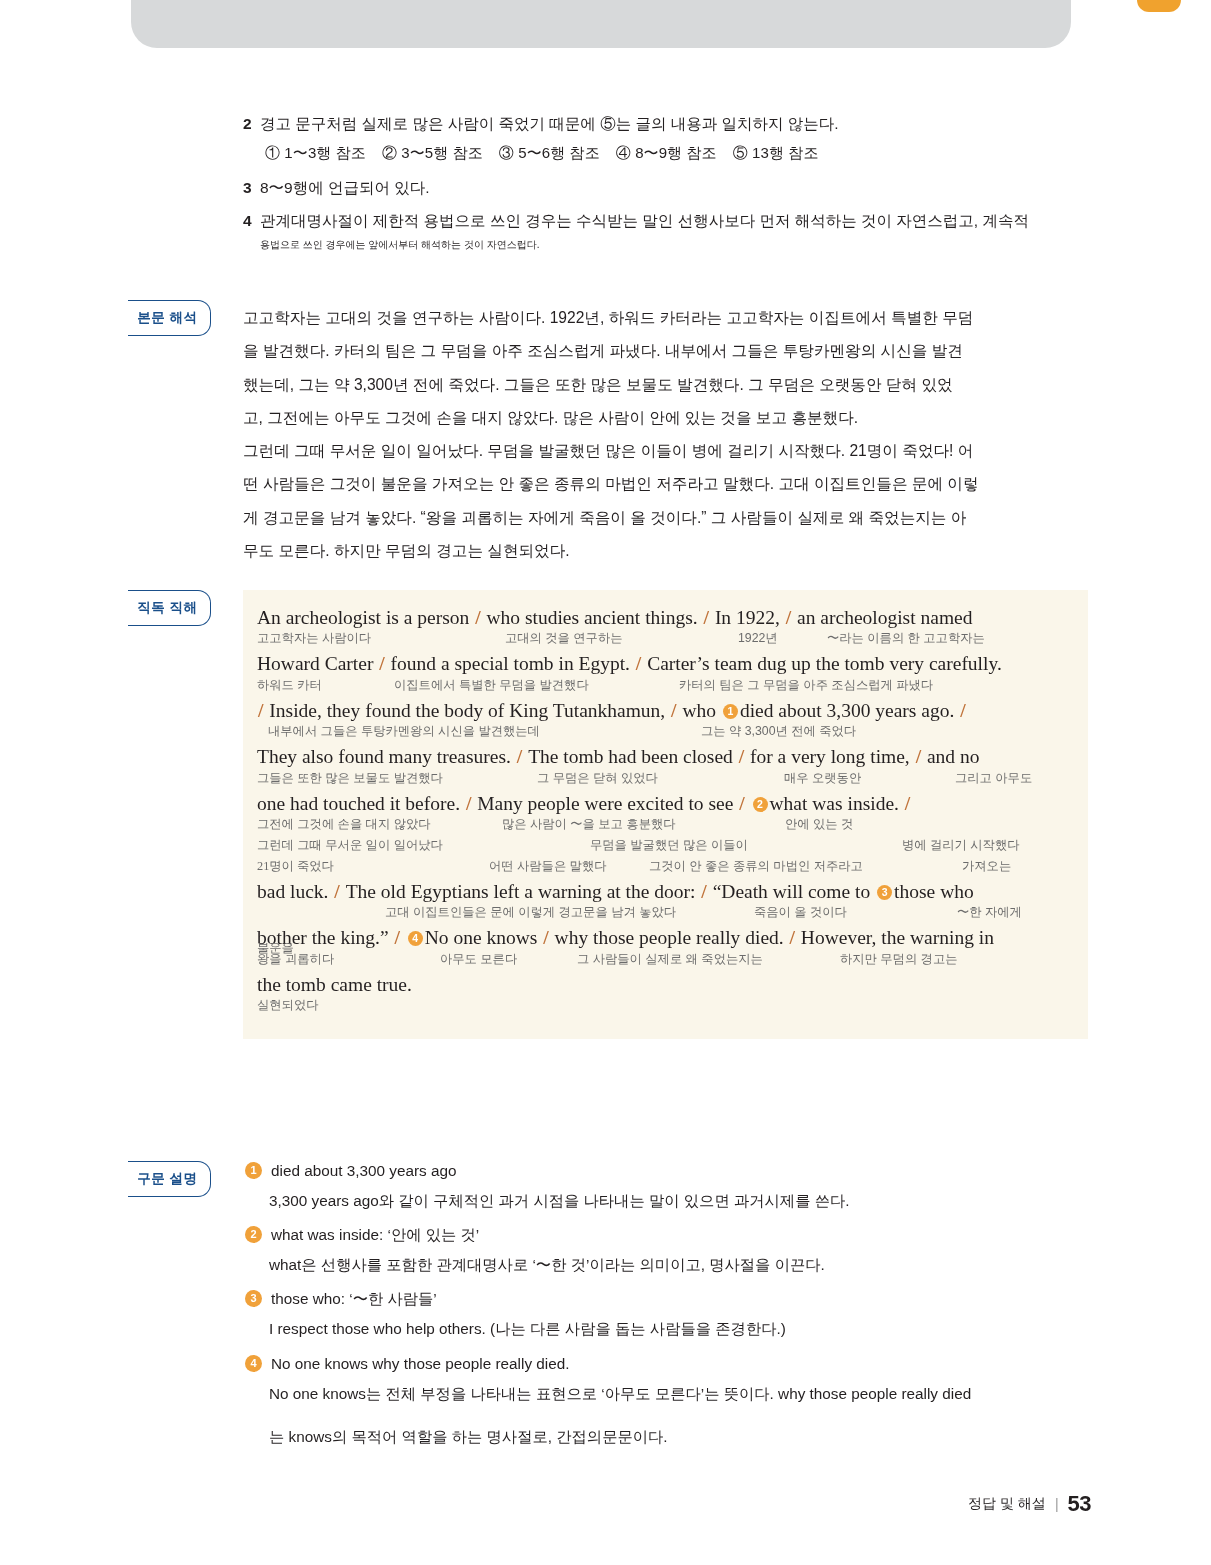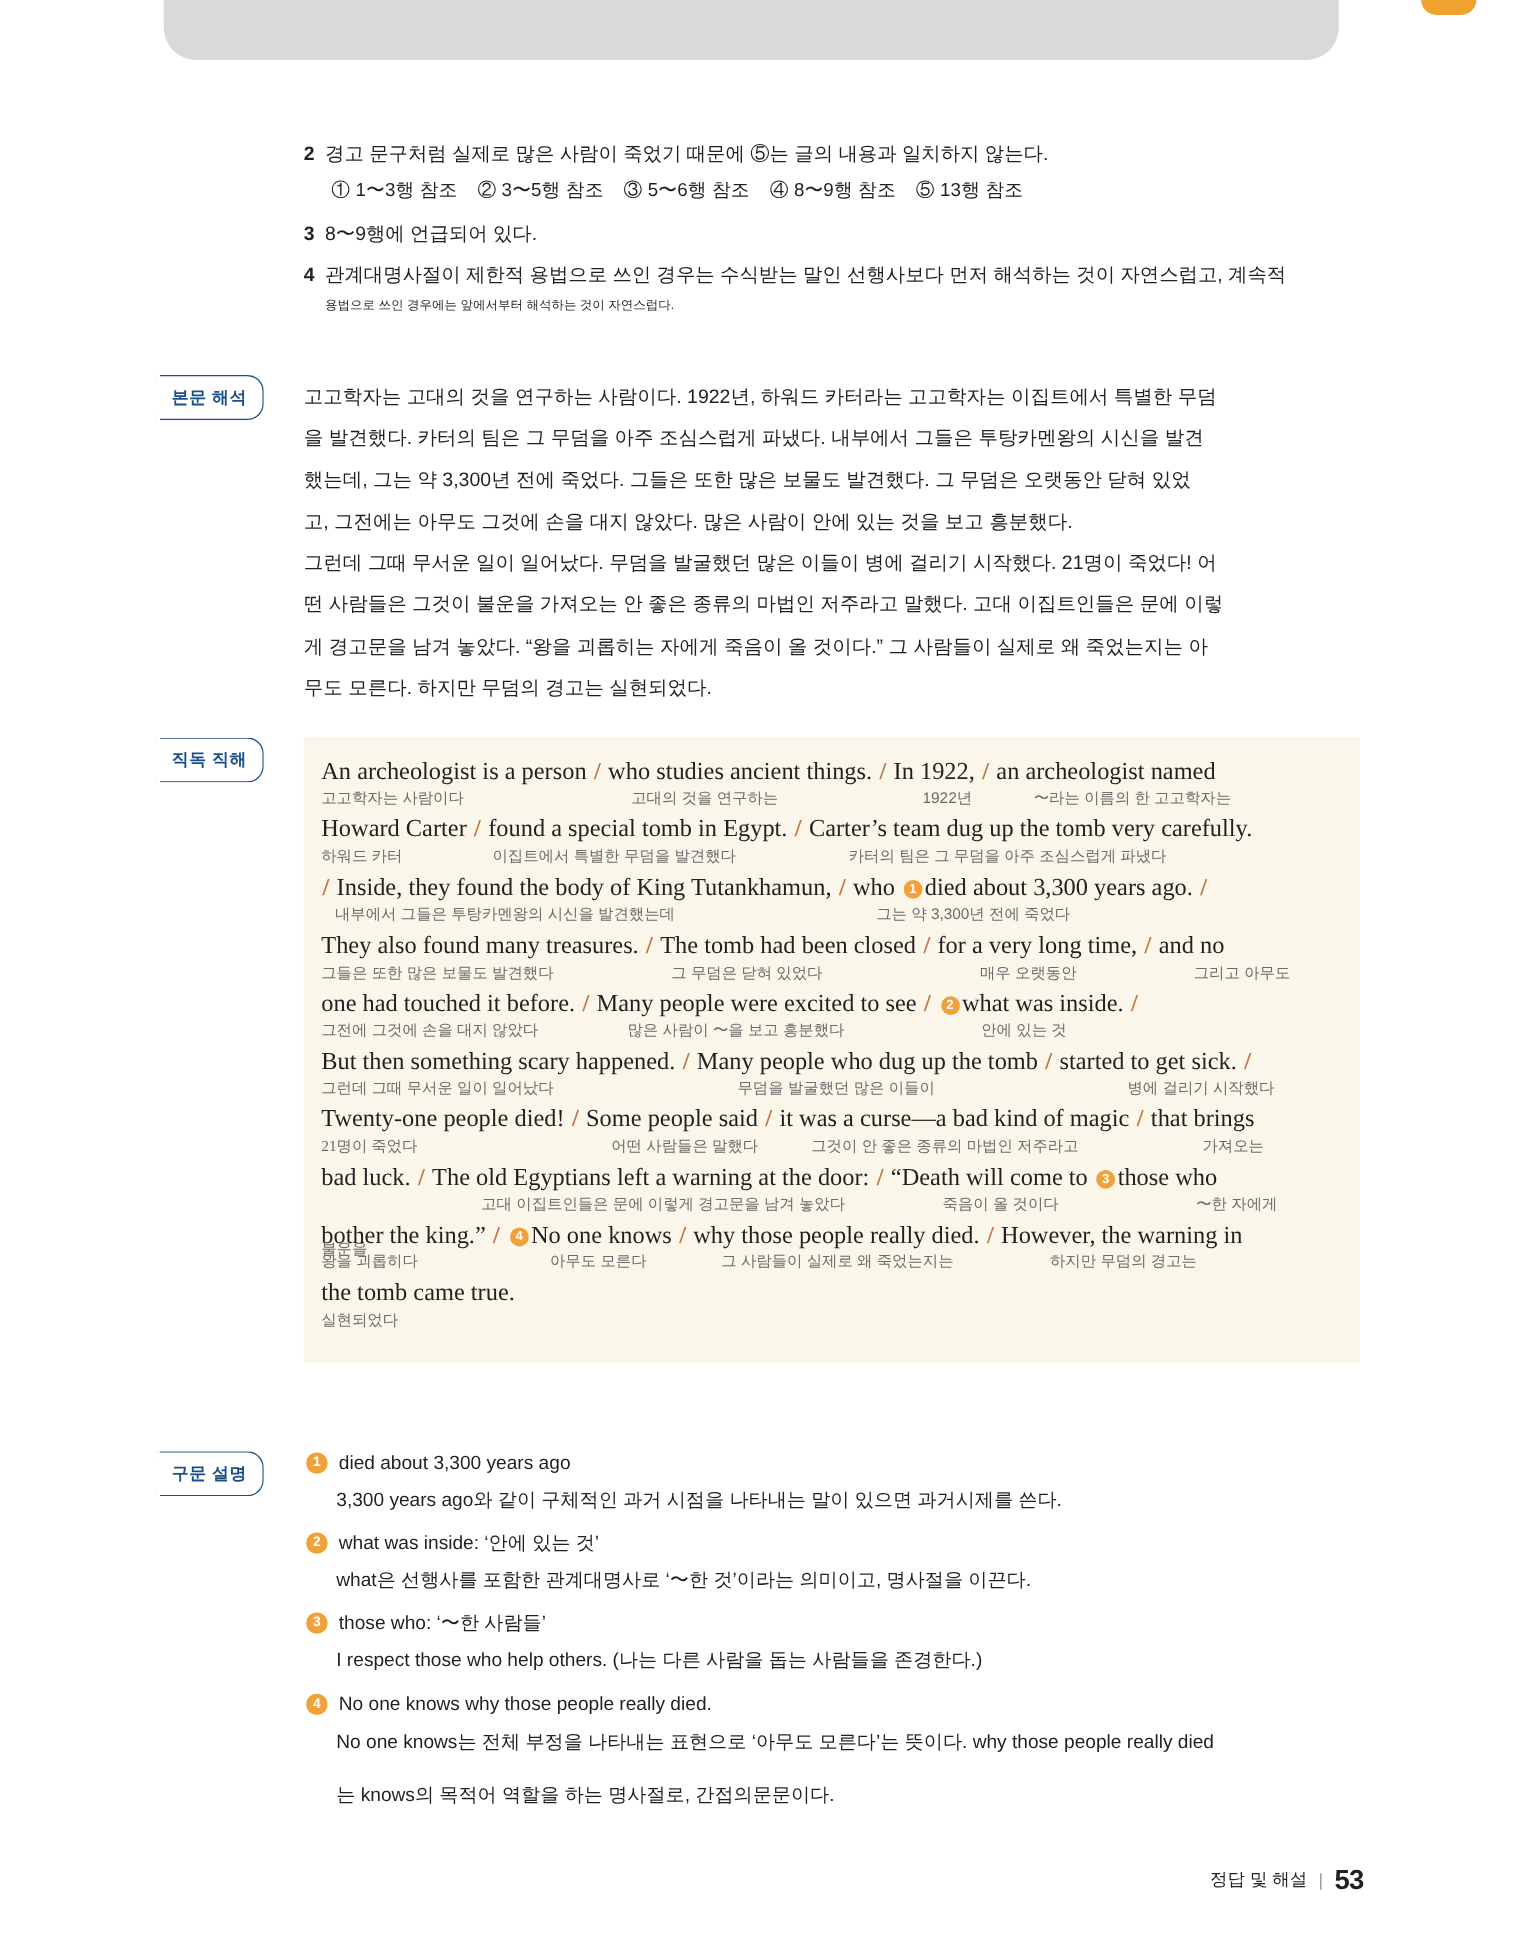--- a/index.html
+++ b/index.html
@@ -274,29 +274,27 @@
       </div>
       <div class="dr-line">
         <div class="dr-en"><span>one had touched it before.</span><span class="slash"> / </span><span>Many people were excited to see</span><span class="slash"> / </span><span class="circ">2</span><span>what was inside.</span><span class="slash"> / </span></div>
         <div class="dr-ko">
           <span style="left: 0px;">그전에 그것에 손을 대지 않았다</span>
           <span style="left: 245px;">많은 사람이 〜을 보고 흥분했다</span>
           <span style="left: 528px;">안에 있는 것</span>
         </div>
       </div>
       <div class="dr-line">
-        <div class="dr-en"><span>But then something scary happened.</span><span class="slash"> / </span><span>Many people who dug up the tomb</span><span class="slash"> / </span><span>started to get sick.</span><span class="slash"> / </span></div>
         <div class="dr-ko">
           <span style="left: 0px;">그런데 그때 무서운 일이 일어났다</span>
           <span style="left: 333px;">무덤을 발굴했던 많은 이들이</span>
           <span style="left: 645px;">병에 걸리기 시작했다</span>
         </div>
       </div>
       <div class="dr-line">
-        <div class="dr-en"><span>Twenty-one people died!</span><span class="slash"> / </span><span>Some people said</span><span class="slash"> / </span><span>it was a curse—a bad kind of magic</span><span class="slash"> / </span><span>that brings</span></div>
         <div class="dr-ko">
           <span style="left: 0px; font-family: Liberation Serif, serif;">21명이 죽었다</span>
           <span style="left: 232px;">어떤 사람들은 말했다</span>
           <span style="left: 392px;">그것이 안 좋은 종류의 마법인 저주라고</span>
           <span style="left: 705px;">가져오는</span>
         </div>
       </div>
       <div class="dr-line">
         <div class="dr-en"><span>bad luck.</span><span class="slash"> / </span><span>The old Egyptians left a warning at the door:</span><span class="slash"> / </span><span>“Death will come </span><span>to </span><span class="circ">3</span><span>those who</span></div>
         <div class="dr-ko">

